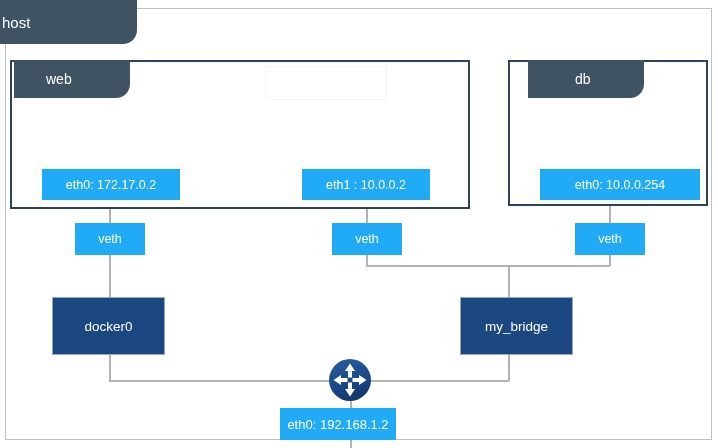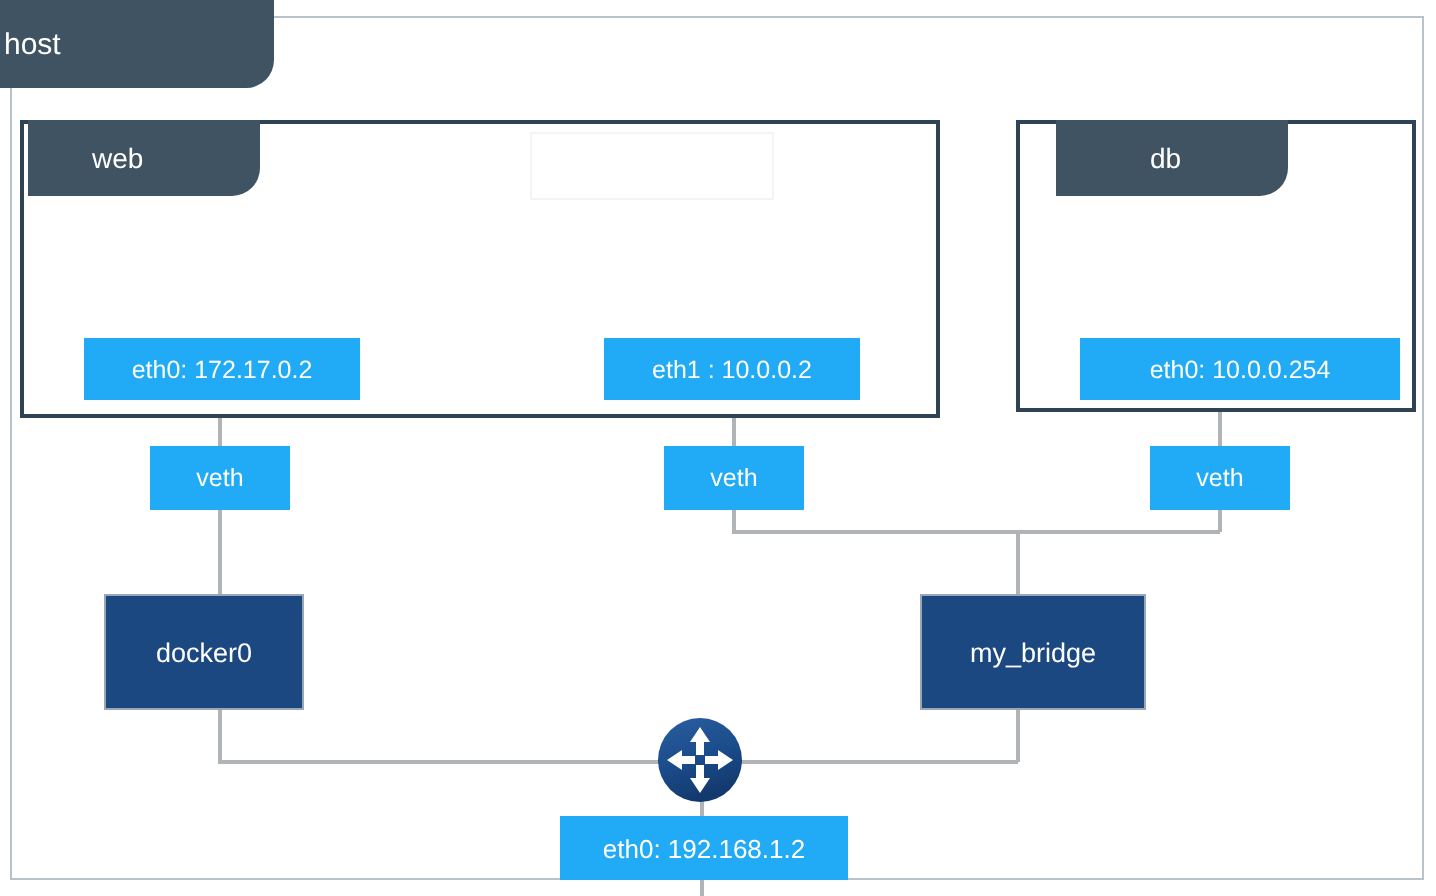--- a/index.html
+++ b/index.html
@@ -40,28 +40,28 @@
     font-size:12.5px;white-space:nowrap;}
 
   .chip-eth0-web{left:42px;top:169px;width:138px;height:31px;}
   .chip-eth1-web{left:302px;top:169px;width:128px;height:31px;}
   .chip-eth0-db{left:540px;top:169px;width:160px;height:31px;}
 
   .chip-veth-a{left:75px;top:223px;width:70px;height:32px;}
   .chip-veth-b{left:332px;top:223px;width:70px;height:32px;}
   .chip-veth-c{left:575px;top:223px;width:70px;height:32px;}
 
-  .chip-eth0-host{left:280px;top:408px;width:144px;height:32px;font-size:13px;}
+  .chip-eth0-host{left:280px;top:408px;width:116px;height:32px;font-size:13px;}
 
   
   .bridge{position:absolute;box-sizing:border-box;background:#1c4882;
     border:1px solid #9aa7b4;color:#ffffff;display:flex;align-items:center;
     justify-content:center;font-size:13.5px;}
 
-  .bridge-docker0{left:52px;top:297px;width:100px;height:58px;}
+  .bridge-docker0{left:52px;top:297px;width:113px;height:58px;}
   .bridge-my{left:460px;top:297px;width:113px;height:58px;}
 
   
   .line{position:absolute;background:#b0b4b6;}
   .v{width:1.5px;}
   .h{height:1.5px;}
 
   
   .router{position:absolute;left:328px;top:358px;width:44px;height:44px;}
 

